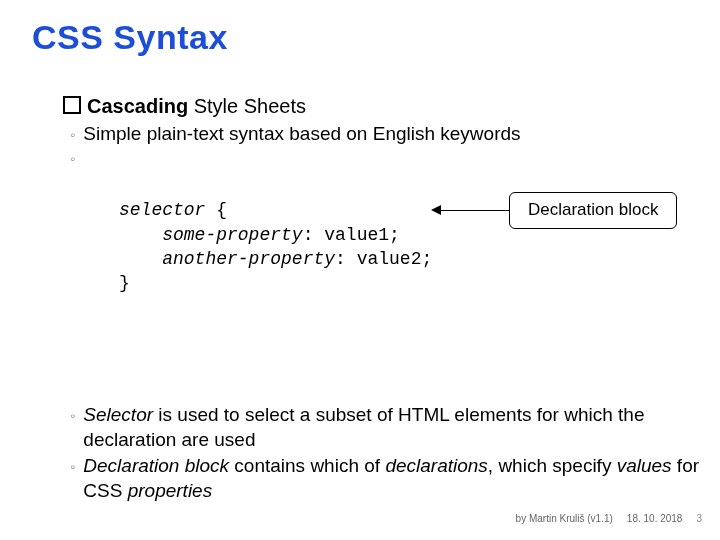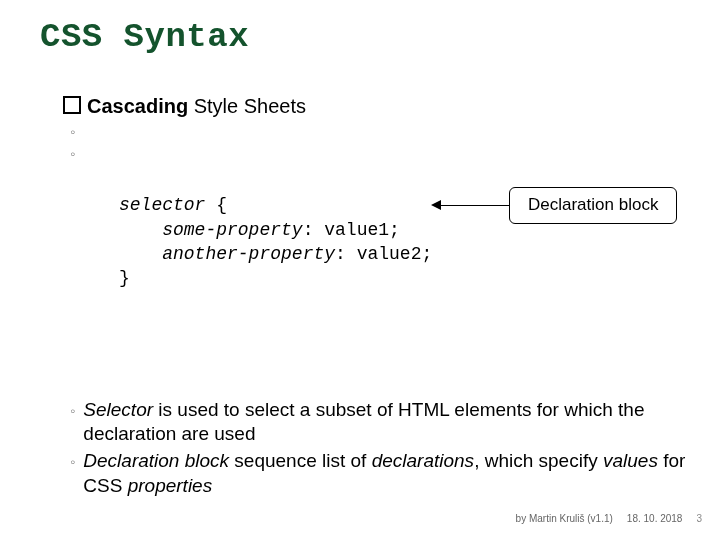--- a/index.html
+++ b/index.html
@@ -15,26 +15,25 @@
   }
   .slide {
     width: 720px;
     height: 540px;
     position: relative;
     box-sizing: border-box;
   }
   .title {
     position: absolute;
     top: 18px;
-    left: 40px;
+    left: 32px;
     font-size: 34px;
     font-weight: bold;
-    color: #14532d;
+    color: #1d4ed8;
     letter-spacing: 0.5px;
-    font-family: Liberation Mono, monospace;
   }
   .body {
     position: absolute;
     top: 95px;
     left: 30px;
     right: 20px;
   }
   .lvl1 {
     font-size: 20px;
     color: #000;
@@ -127,20 +126,21 @@
 
     <div class="lvl1">
       <span class="square"></span>
       <span class="lvl1-text">
         <b>Cascading</b><span> Style Sheets</span>
       </span>
     </div>
 
     <div class="lvl2">
       <span class="ring">◦</span>
+      <span>Simple plain-text syntax based on English keywords</span>
     </div>
 
     <div class="lvl2">
       <span class="ring">◦</span>
     </div>
 
     <div class="mono">
 <span><span class="italic">selector</span><span> {</span></span>
 <span><span class="italic">    some-property</span><span>: value1;</span></span>
 <span><span class="italic">    another-property</span><span>: value2;</span></span>
@@ -155,21 +155,21 @@
     <div class="lvl2" style="margin-top:10px;">
       <span class="ring">◦</span>
       <span>
         <span class="italic">Selector</span><span> is used to select a subset of HTML elements for which the declaration are used</span>
       </span>
     </div>
 
     <div class="lvl2">
       <span class="ring">◦</span>
       <span>
-        <span class="italic">Declaration block</span><span> sequence list of </span><span class="italic">declarations</span><span>, which specify </span><span class="italic">values</span><span> for CSS </span><span class="italic">properties</span>
+        <span class="italic">Declaration block</span><span> contains which of </span><span class="italic">declarations</span><span>, which specify </span><span class="italic">values</span><span> for CSS </span><span class="italic">properties</span>
       </span>
     </div>
 
   </div>
 
   <div class="footer">
     <span>by Martin Kruliš (v1.1)</span>
     <span>18. 10. 2018</span>
     <span class="page-num">3</span>
   </div>

